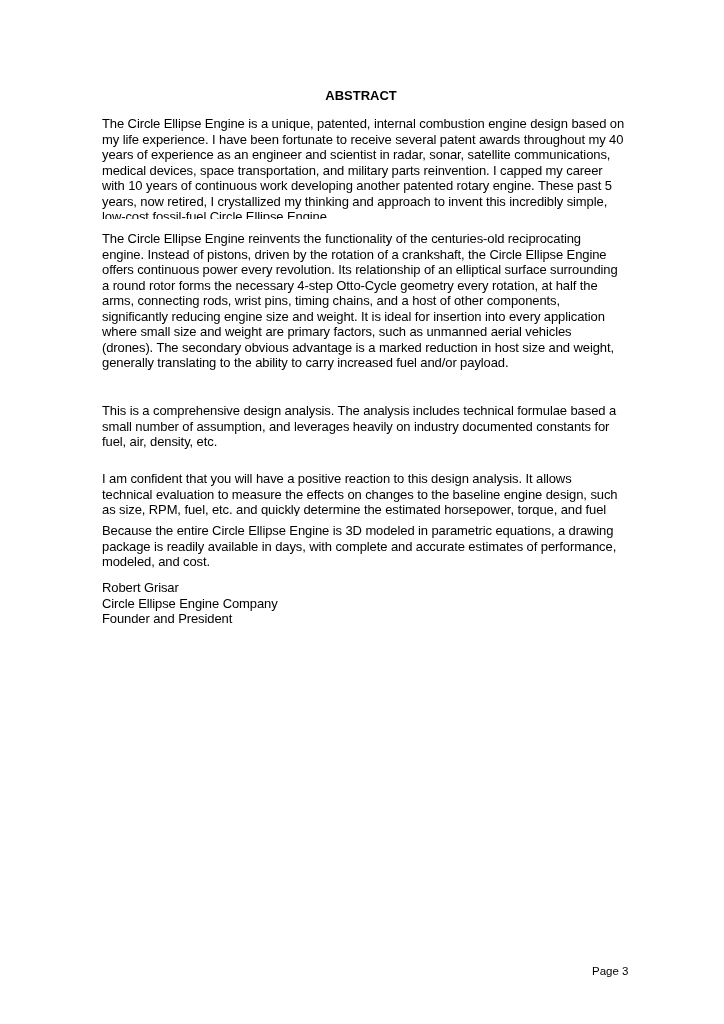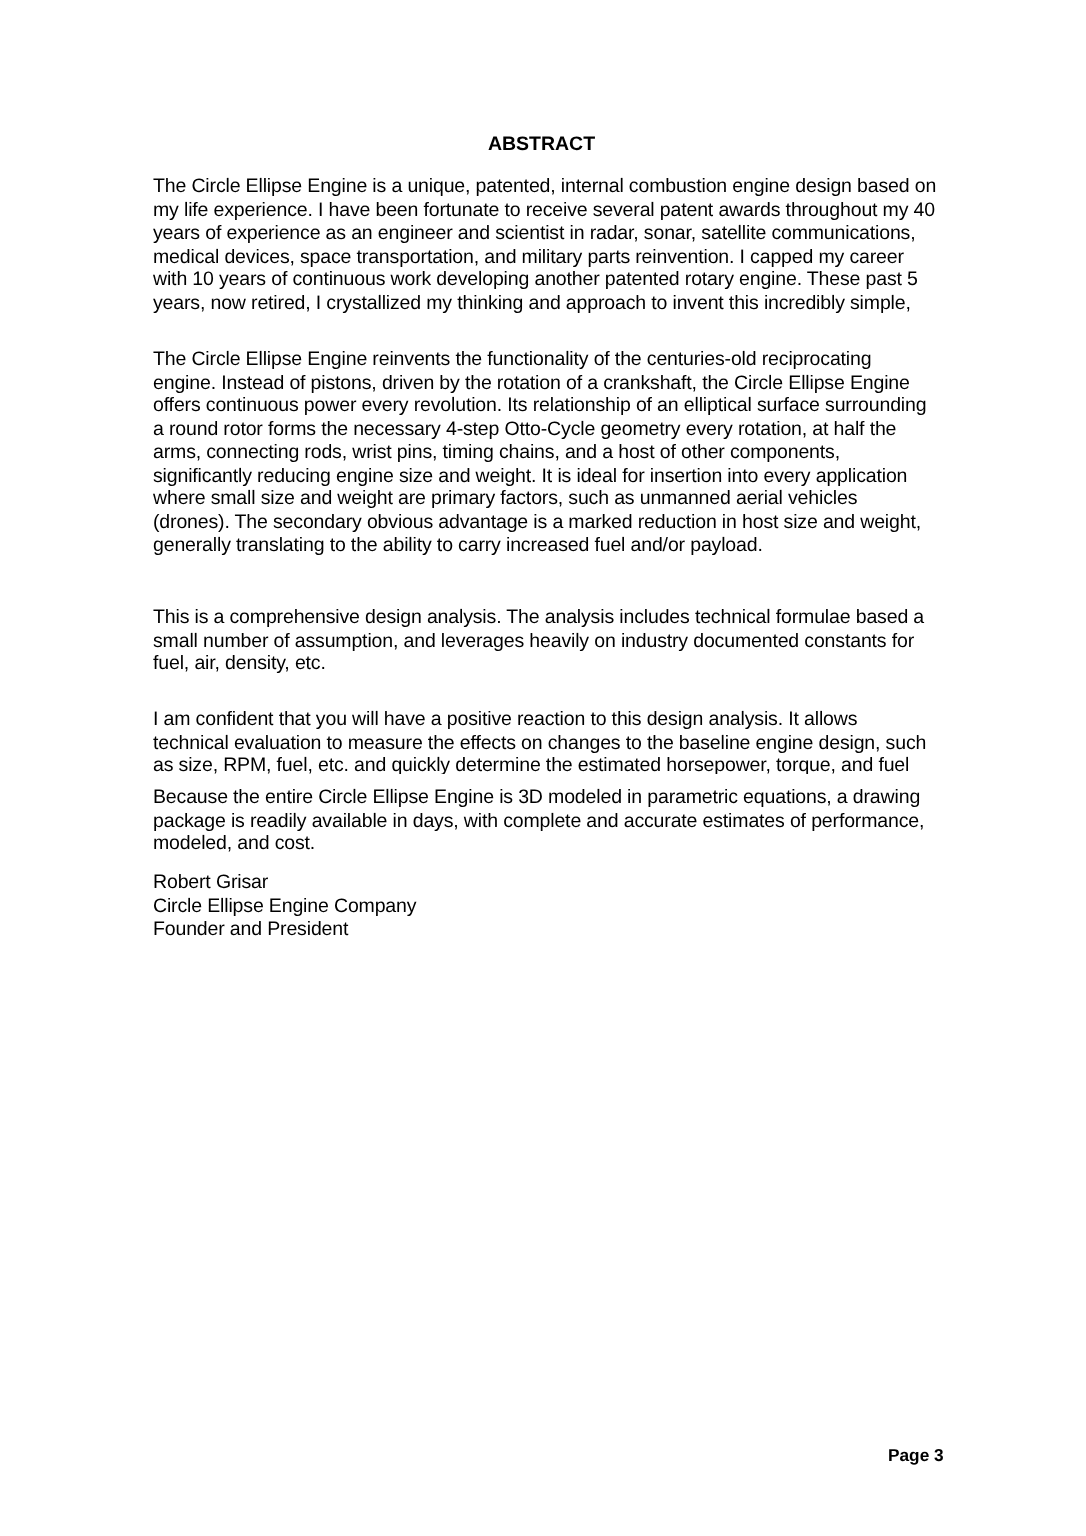--- a/index.html
+++ b/index.html
@@ -10,35 +10,36 @@
            font-weight: bold; font-size: 13px; line-height: 16px; }
   .para { position: absolute; left: 90px; width: 530px; font-size: 13px; line-height: 15.5px;
           overflow: hidden; letter-spacing: -0.1px; }
   .para .ln { display: block; white-space: nowrap; }
   #p1 { top: 116px; height: 103px; }
   #p2 { top: 231px; height: 160px; }
   #p3 { top: 403px; height: 48px; }
   #p4 { top: 471px; height: 45px; }
   #p5 { top: 523px; height: 45px; }
   #sig { top: 580px; height: 48px; }
-  .pageno { position: absolute; left: 580px; top: 964px; font-size: 11.5px; line-height: 14px; font-weight: bold; }
+  .pageno { position: absolute; left: 580px; top: 964px; font-size: 11.5px; line-height: 14px; }
 </style>
 </head>
 <body>
 
 <div class="page">
   <div class="title">ABSTRACT</div>
 
   <div class="para" id="p1">
     <span class="ln">The Circle Ellipse Engine is a unique, patented, internal combustion engine design based on</span>
     <span class="ln">my life experience. I have been fortunate to receive several patent awards throughout my 40</span>
     <span class="ln">years of experience as an engineer and scientist in radar, sonar, satellite communications,</span>
     <span class="ln">medical devices, space transportation, and military parts reinvention. I capped my career</span>
     <span class="ln">with 10 years of continuous work developing another patented rotary engine. These past 5</span>
     <span class="ln">years, now retired, I crystallized my thinking and approach to invent this incredibly simple,</span>
+    <span class="ln">low-cost fossil-fuel Circle Ellipse Engine.</span>
   </div>
 
   <div class="para" id="p2">
     <span class="ln">The Circle Ellipse Engine reinvents the functionality of the centuries-old reciprocating</span>
     <span class="ln">engine. Instead of pistons, driven by the rotation of a crankshaft, the Circle Ellipse Engine</span>
     <span class="ln">offers continuous power every revolution. Its relationship of an elliptical surface surrounding</span>
     <span class="ln">a round rotor forms the necessary 4-step Otto-Cycle geometry every rotation, at half the</span>
     <span class="ln">arms, connecting rods, wrist pins, timing chains, and a host of other components,</span>
     <span class="ln">significantly reducing engine size and weight. It is ideal for insertion into every application</span>
     <span class="ln">where small size and weight are primary factors, such as unmanned aerial vehicles</span>

